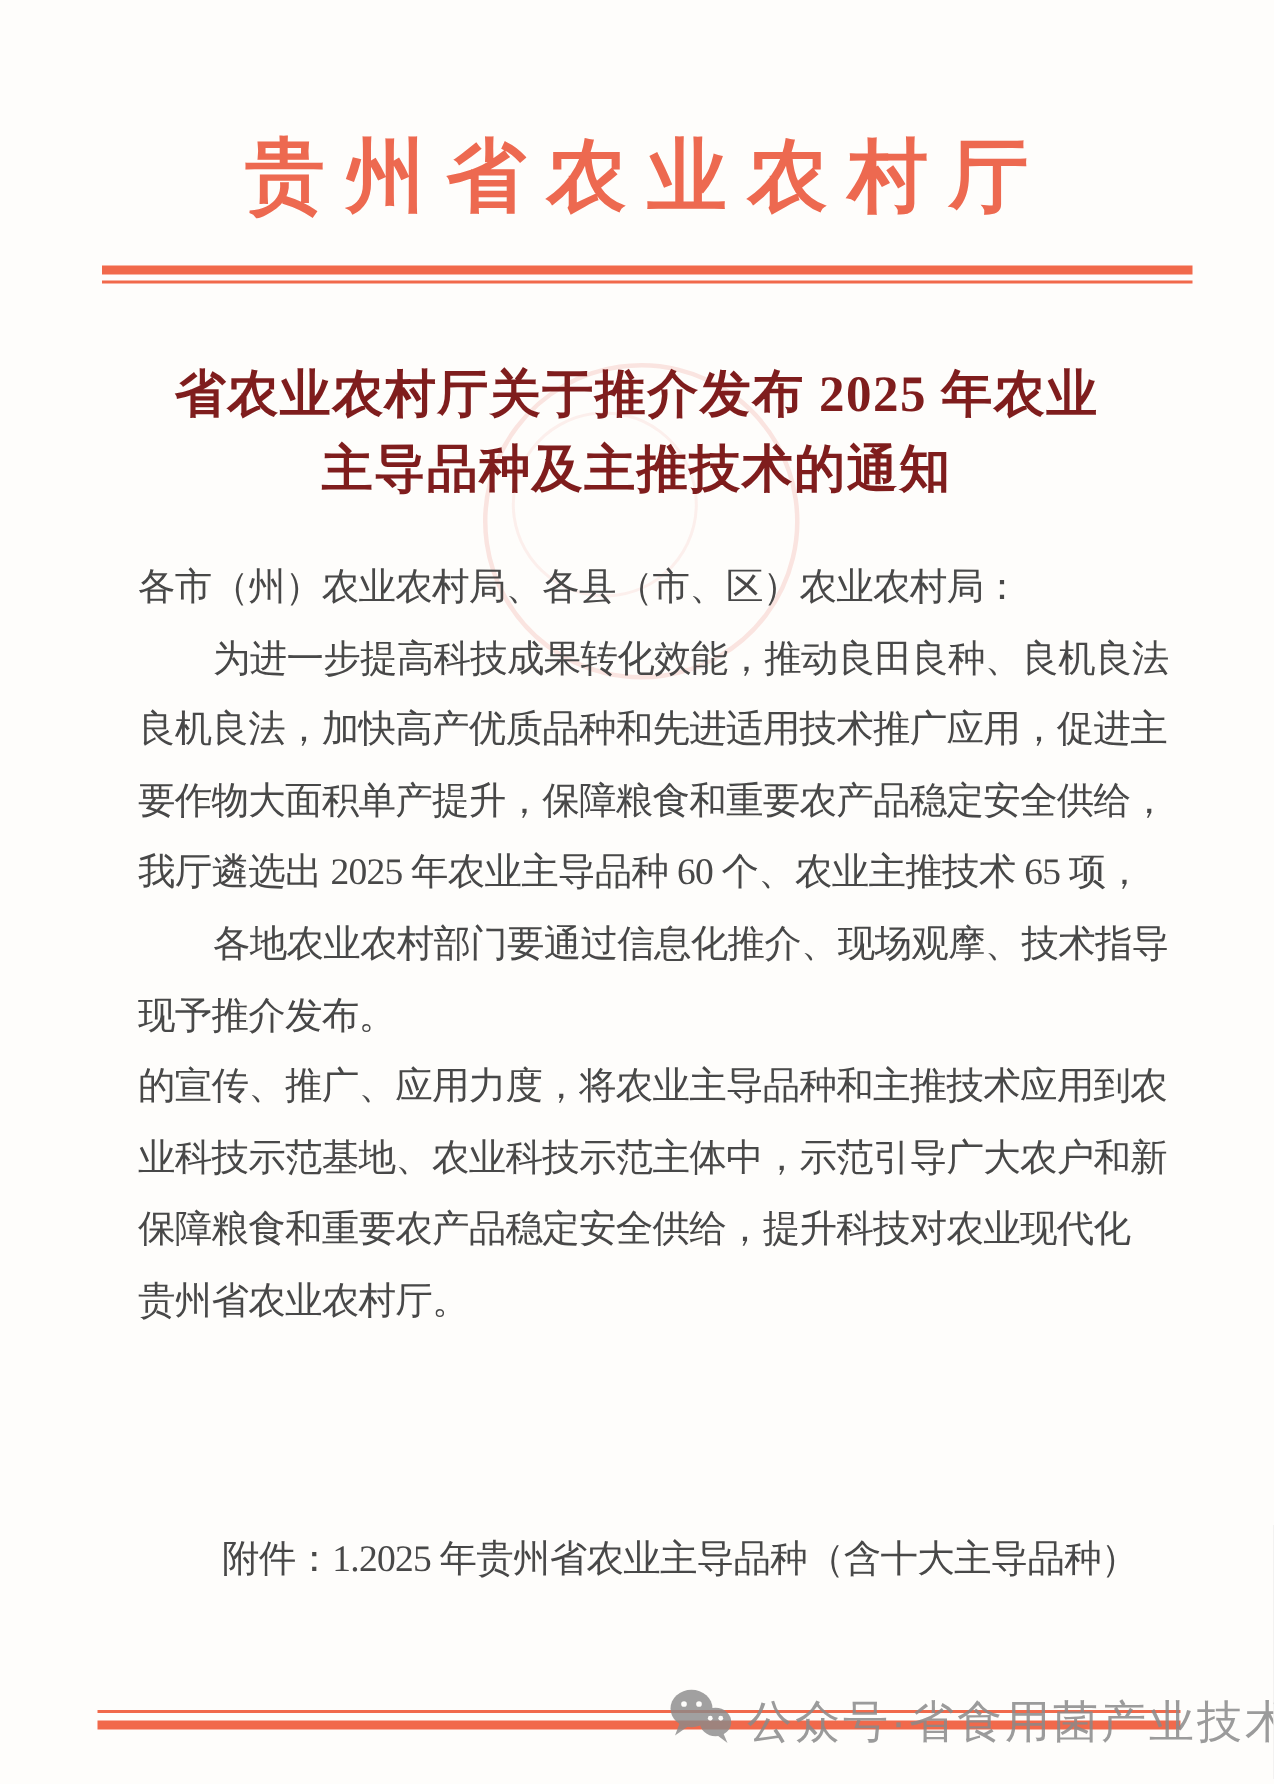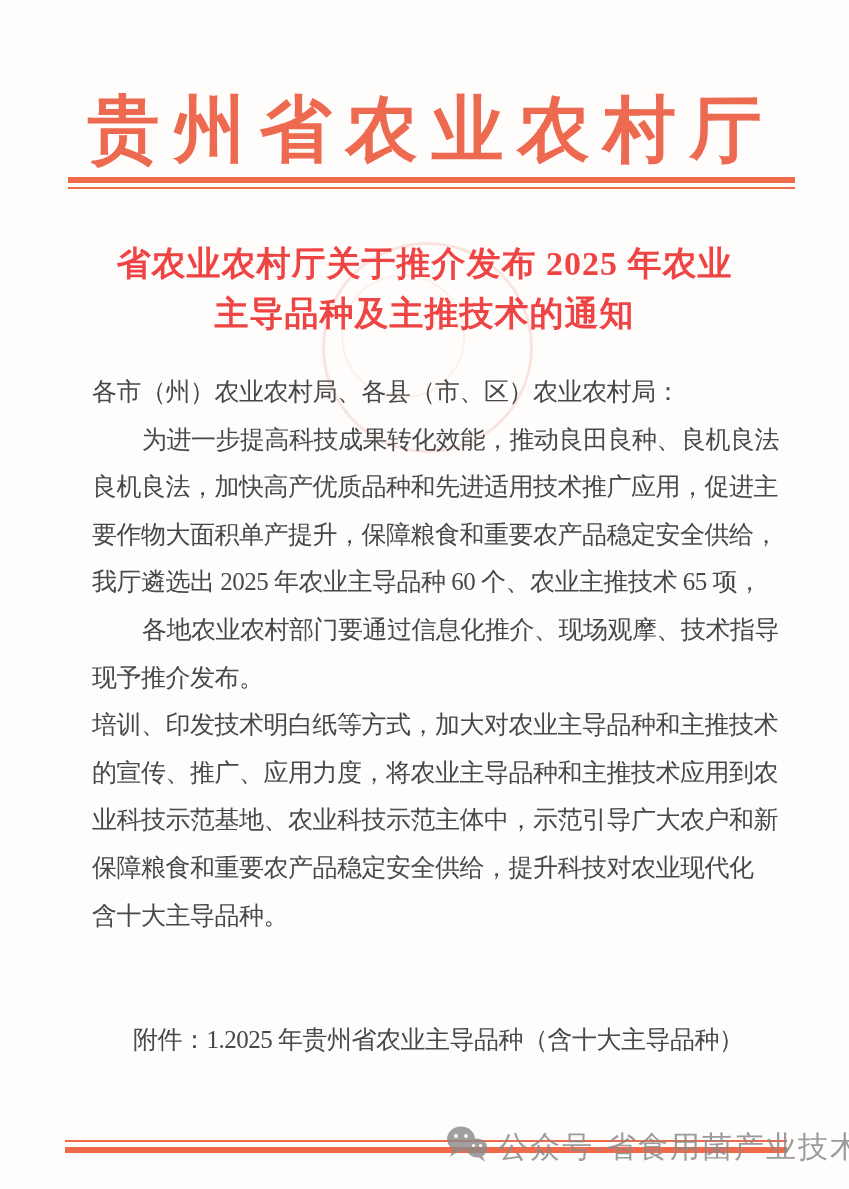--- a/index.html
+++ b/index.html
@@ -8,21 +8,21 @@
     width:849px;height:1189px;
     margin:0 auto;
     background:#fefdfb;
     font-family:"Liberation Serif","DejaVu Serif",serif;
     overflow:hidden;
   }
   
   .org-name{
     position:absolute;top:82px;left:0;right:0;
     text-align:center;
-    font-size:72px;font-weight:bold;
+    font-size:53px;font-weight:bold;
     letter-spacing:14px;padding-left:14px;
     color:#ed6950;
     white-space:nowrap;
   }
   .rule-top{position:absolute;left:68px;width:727px;top:177px;}
   .rule-top .thick{height:6px;background:#f1694b;}
   .rule-top .thin{height:2px;margin-top:4px;background:#f1694b;}
   
   .seal{
     position:absolute;left:322px;top:242px;
@@ -33,36 +33,36 @@
   .seal::after{
     content:"";position:absolute;left:18px;top:26px;
     width:120px;height:120px;border-radius:50%;
     border:2px solid rgba(222,62,44,0.07);
   }
   
   .doc-title{
     position:absolute;top:239px;left:0;right:0;
     text-align:center;
     font-size:34px;font-weight:bold;
-    color:#ef4444;line-height:50px;
+    color:#7f1d1d;line-height:50px;
     letter-spacing:1px;
   }
   
   .body-text{
     position:absolute;left:92px;top:368px;width:700px;
     font-size:25px;color:#484848;
     letter-spacing:-0.5px;
   }
   .body-text .line{
     height:47.6px;line-height:47.6px;
     white-space:nowrap;
   }
   .body-text .indent{padding-left:50px;}
   .attachment{
-    position:absolute;left:133px;top:1016px;
+    position:absolute;left:148px;top:1016px;
     font-size:25px;color:#484848;
     height:47.6px;line-height:47.6px;
     letter-spacing:-0.5px;white-space:nowrap;
   }
   
   .rule-bottom{position:absolute;left:65px;width:722px;top:1140px;}
   .rule-bottom .thin{height:2px;background:#f1694b;}
   .rule-bottom .thick{height:6px;margin-top:5px;background:#f1694b;}
   
   .watermark{
@@ -95,25 +95,24 @@
   </div>
 
   <div class="body-text">
     <div class="line">各市（州）农业农村局、各县（市、区）农业农村局：</div>
     <div class="line indent">为进一步提高科技成果转化效能，推动良田良种、良机良法</div>
     <div class="line">良机良法，加快高产优质品种和先进适用技术推广应用，促进主</div>
     <div class="line">要作物大面积单产提升，保障粮食和重要农产品稳定安全供给，</div>
     <div class="line">我厅遴选出 2025 年农业主导品种 60 个、农业主推技术 65 项，</div>
     <div class="line indent">各地农业农村部门要通过信息化推介、现场观摩、技术指导</div>
     <div class="line">现予推介发布。</div>
-    <div class="line">培训、印发技术明白纸等方式，加大对农业主导品种和主推技术</div>
     <div class="line">的宣传、推广、应用力度，将农业主导品种和主推技术应用到农</div>
     <div class="line">业科技示范基地、农业科技示范主体中，示范引导广大农户和新</div>
     <div class="line">保障粮食和重要农产品稳定安全供给，提升科技对农业现代化</div>
-    <div class="line">含十大主导品种。</div>
+    <div class="line">贵州省农业农村厅。</div>
   </div>
 
   <div class="attachment">附件：1.2025 年贵州省农业主导品种（含十大主导品种）</div>
 
   <div class="rule-bottom">
     <div class="thin"></div>
     <div class="thick"></div>
   </div>
 
   <div class="watermark">

